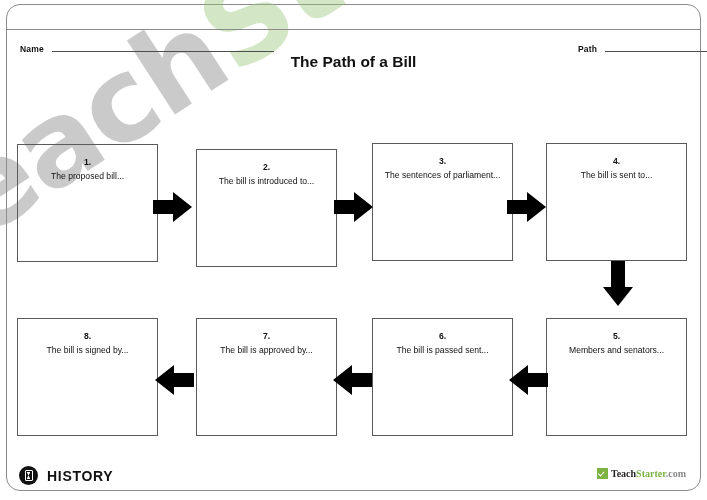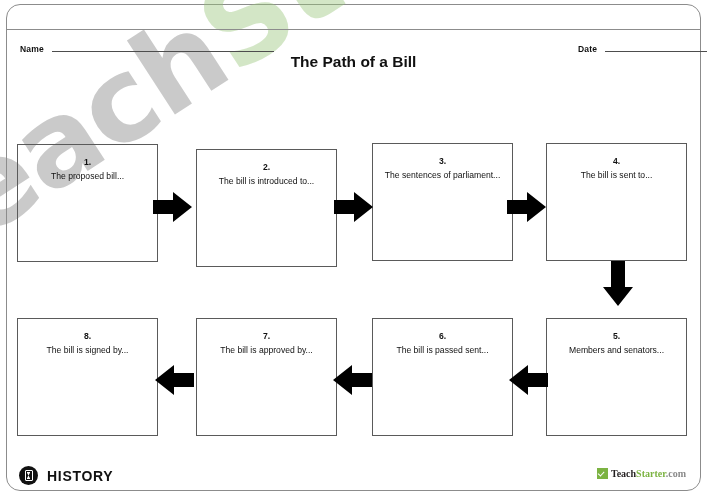--- a/index.html
+++ b/index.html
@@ -286,21 +286,21 @@
     <span class="wm-a">Teach</span><span class="wm-b">Starter.com</span>
   </div>
 
   <div class="header-rule"></div>
 
   <div class="field" id="name-field">
     <span class="field-label">Name</span>
     <span class="field-rule"></span>
   </div>
   <div class="field" id="date-field">
-    <span class="field-label">Date</span>
+    <span class="field-label">Path</span>
     <span class="field-rule"></span>
   </div>
 
   <div class="doc-title">The Path of a Bill</div>
 
   <div class="flow-box" id="box-1">
     <div class="bt">
       <span class="num">1.</span>
       <span>The proposed bill...</span>
     </div>

